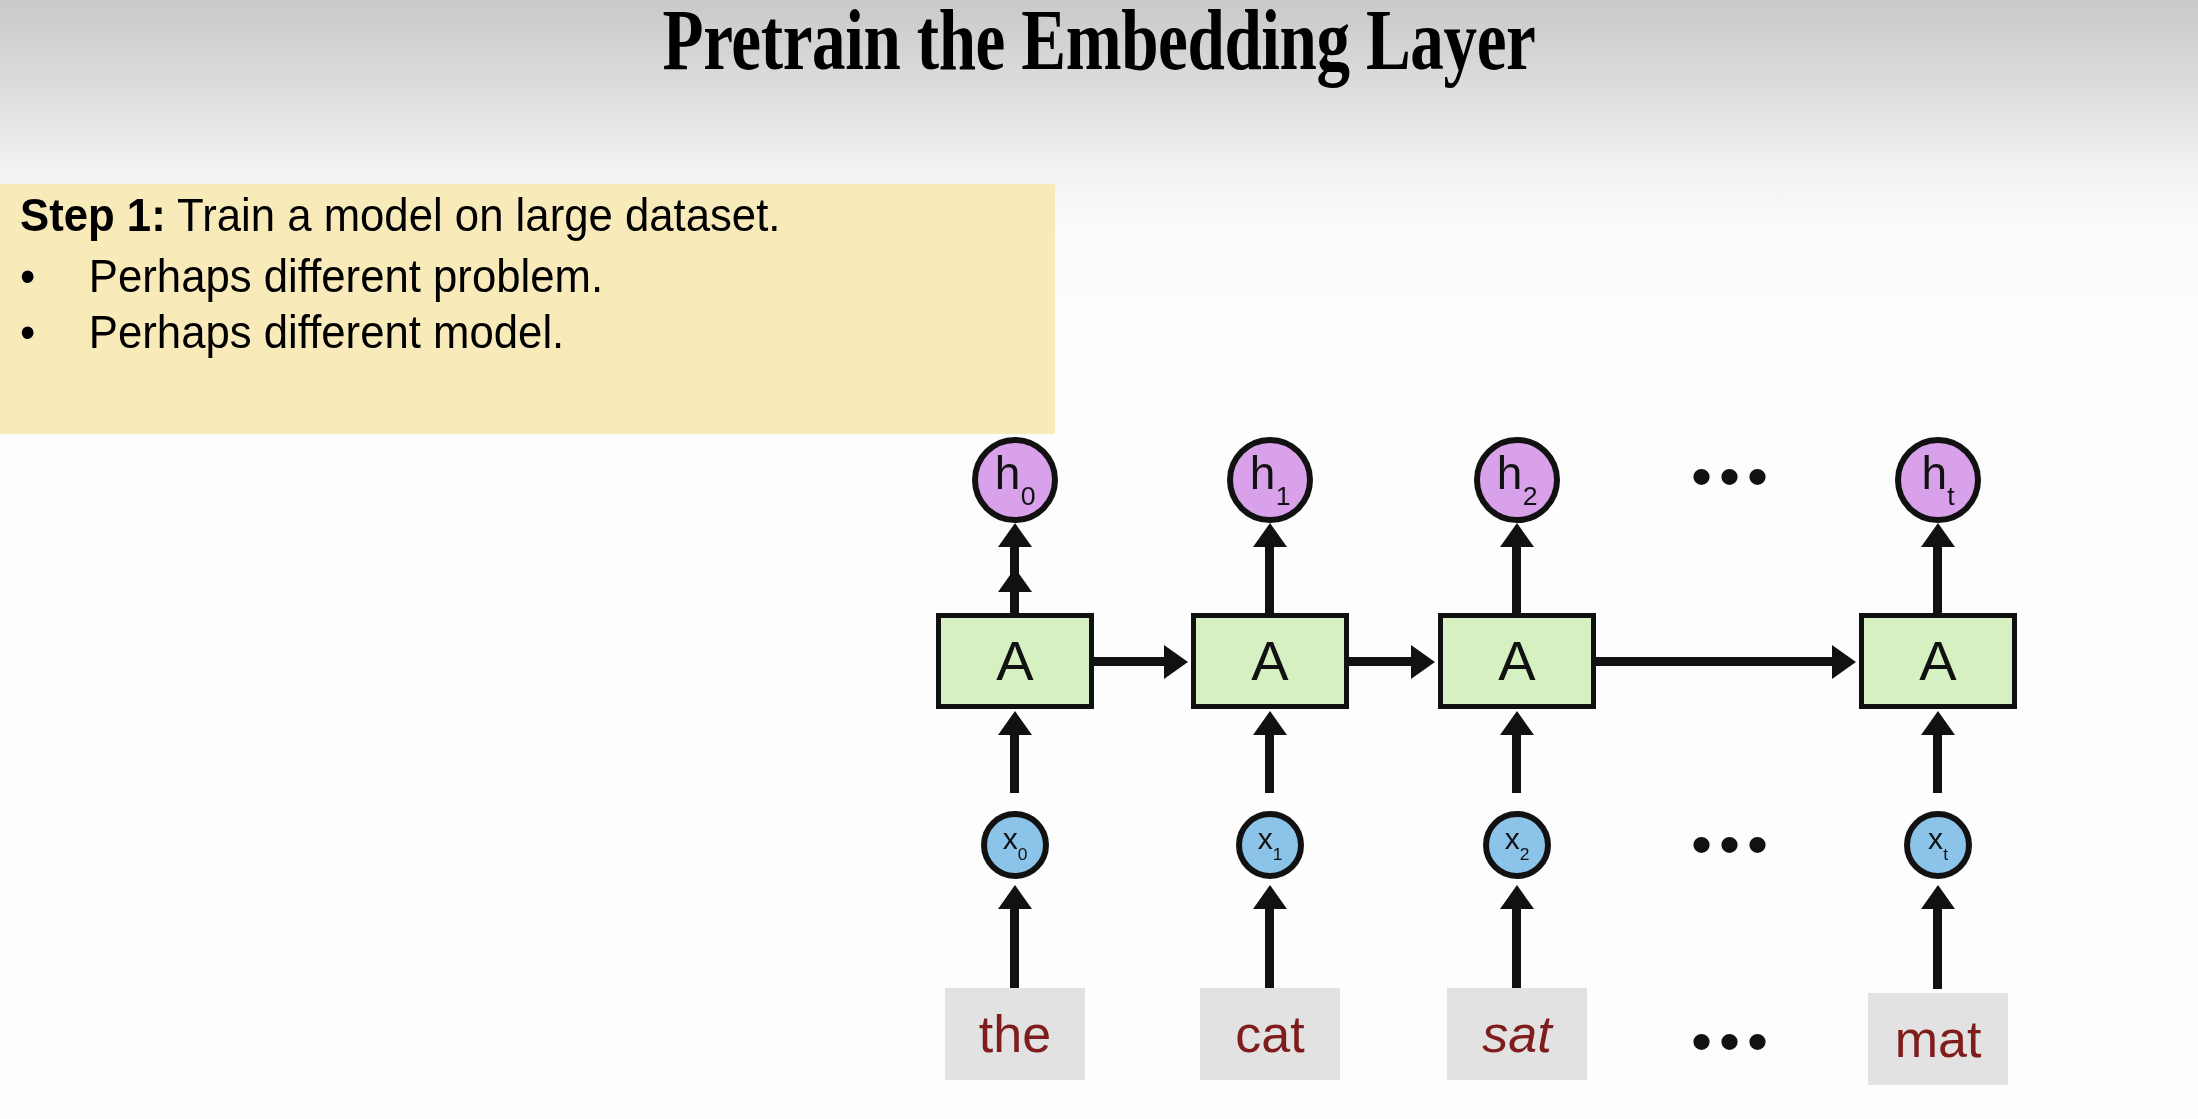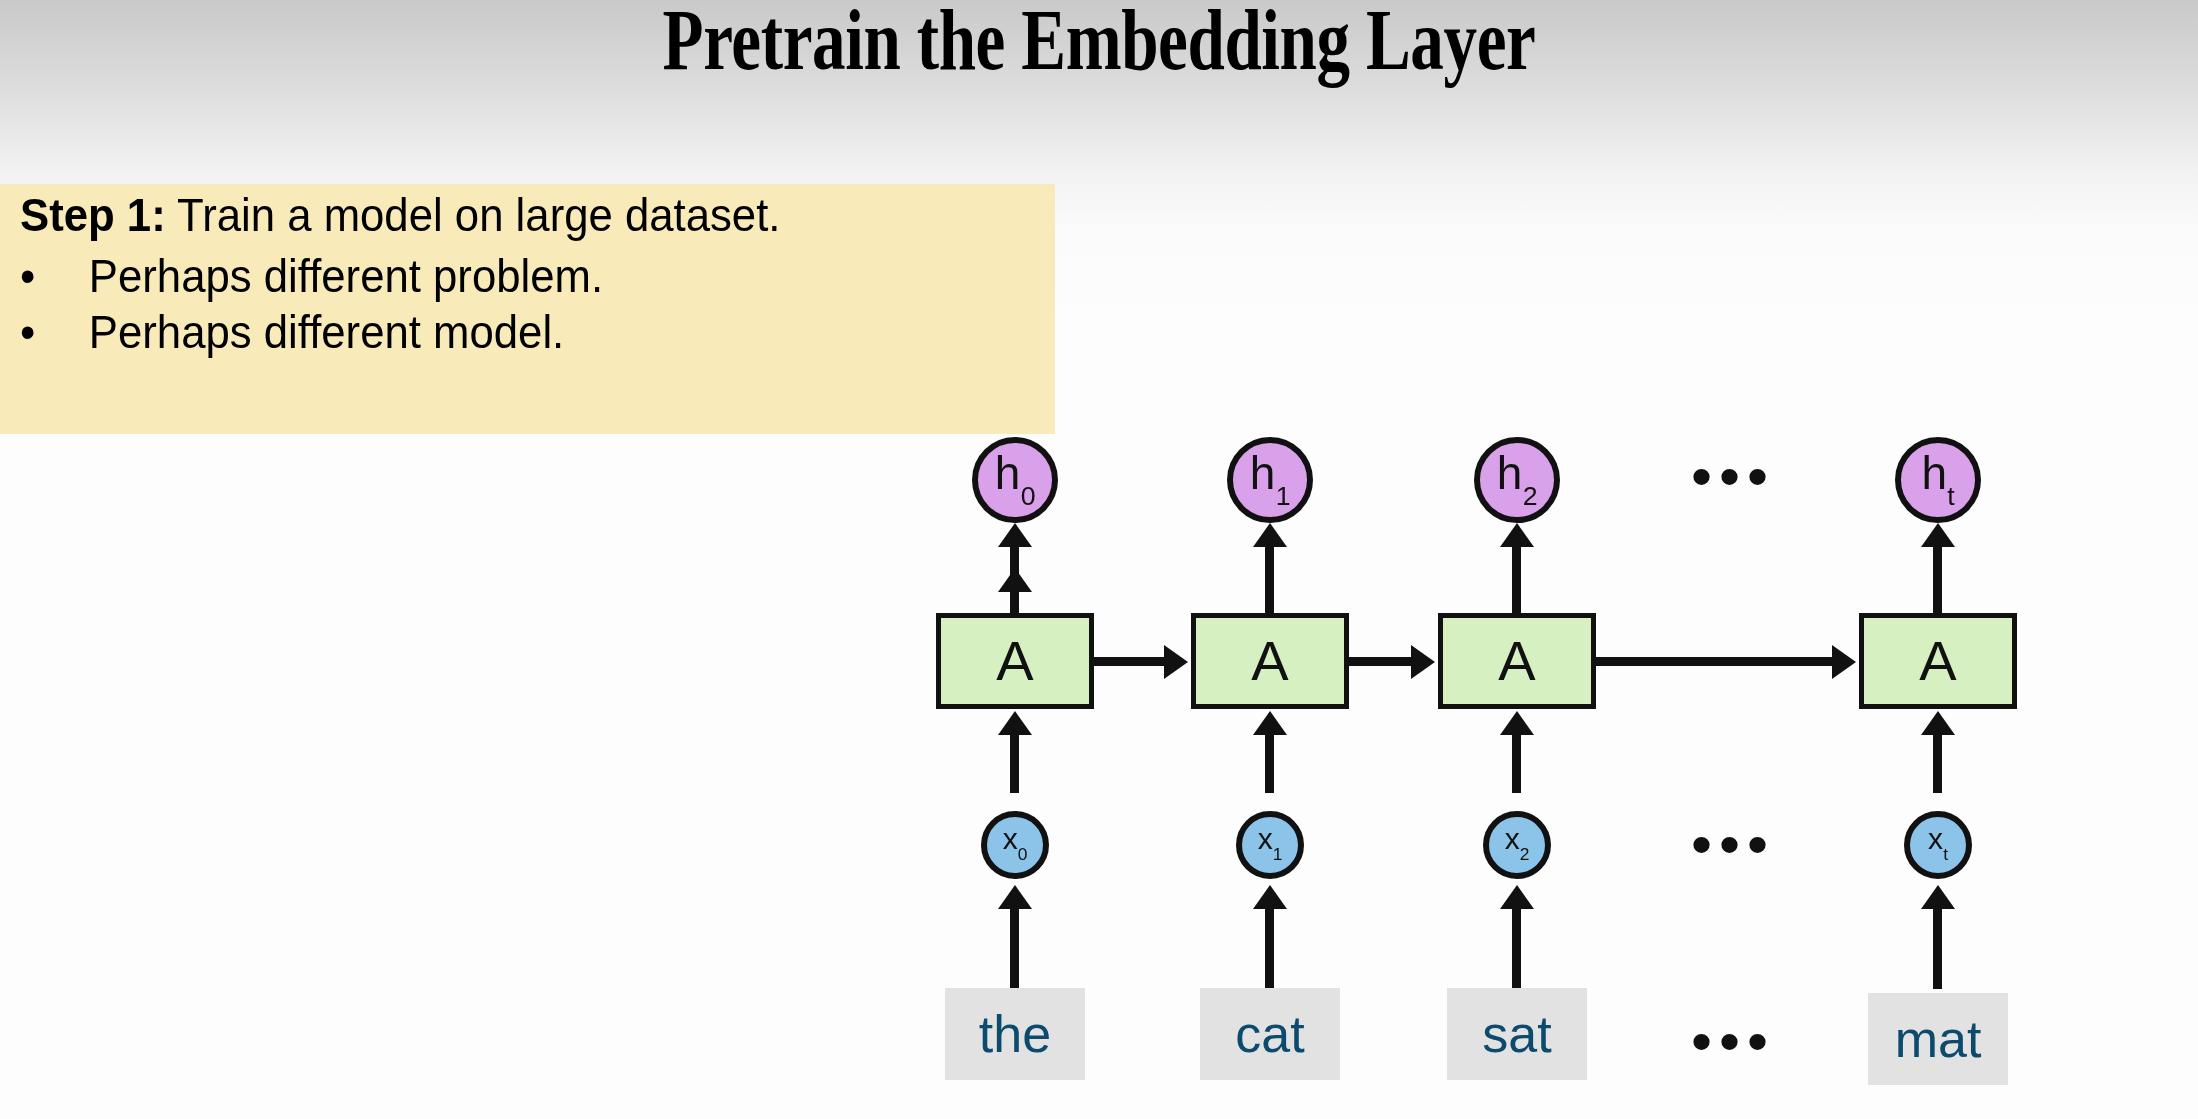--- a/index.html
+++ b/index.html
@@ -137,21 +137,21 @@
   .word-box {
     position: absolute;
     width: 140px;
     height: 92px;
     background: #e2e2e2;
     display: flex;
     align-items: center;
     justify-content: center;
     font-family: "Liberation Sans", sans-serif;
     font-size: 52px;
-    color: #0c4a6e;
+    color: #7f1d1d;
     line-height: 1;
   }
 
   .ellipsis {
     position: absolute;
     font-family: "Liberation Sans", sans-serif;
     font-size: 60px;
     color: #111111;
     letter-spacing: 7px;
     line-height: 1;
@@ -253,21 +253,21 @@
     </div>
     <div class="arrow-v" style="left:1512px; top:545px; height:68px;"></div>
     <div class="cell-a" style="left:1438px; top:613px;">
       <span>A</span>
     </div>
     <div class="arrow-v" style="left:1512px; top:733px; height:60px;"></div>
     <div class="node-x" style="left:1483px; top:811px;text-align:center;">
       <span class="node-label">x<sub>2</sub></span>
     </div>
     <div class="arrow-v" style="left:1512px; top:907px; height:82px;"></div>
-    <div class="word-box" style="left:1447px; top:988px;">
+    <div class="word-box" style="left:1447px; top:988px;font-style:italic;">
       <span>sat</span>
     </div>
 
     <div class="node-h" style="left:1895px; top:437px;">
       <span class="node-label">h<sub>t</sub></span>
     </div>
     <div class="arrow-v" style="left:1933px; top:545px; height:68px;"></div>
     <div class="cell-a" style="left:1859px; top:613px;">
       <span>A</span>
     </div>

